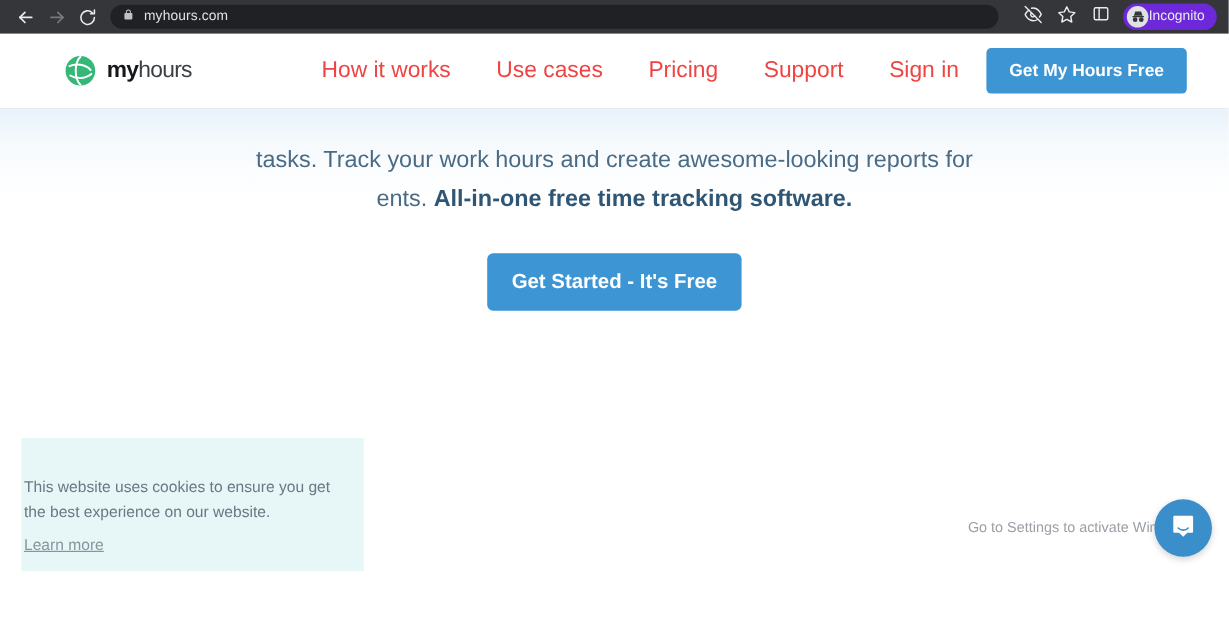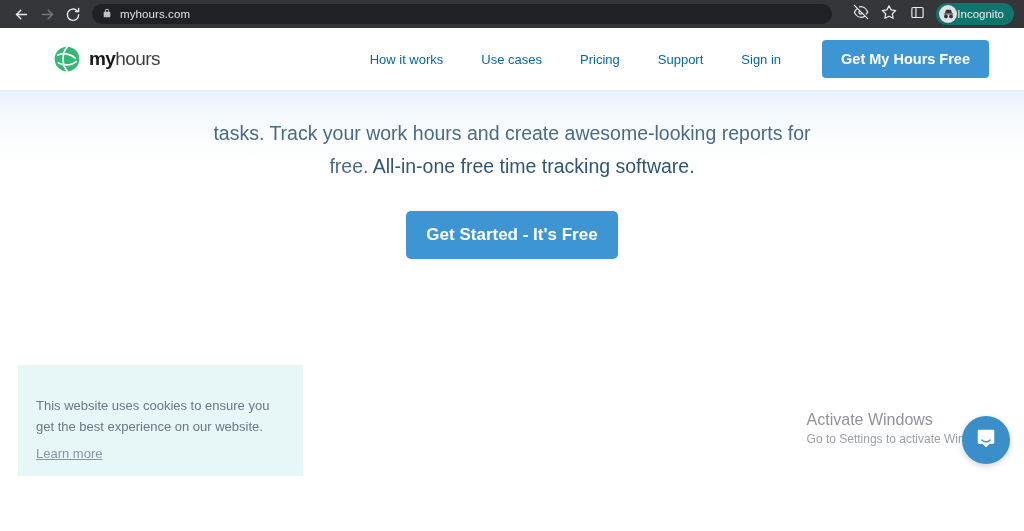--- a/index.html
+++ b/index.html
@@ -67,21 +67,21 @@
     padding-right: 2px;
   }
   .chrome-icon {
     width: 26px; height: 26px;
     display: flex; align-items: center; justify-content: center;
   }
   .incognito-chip {
     display: flex;
     align-items: center;
     gap: 0;
-    background: #0f766e;
+    background: #6d28d9;
     border-radius: 13px;
     height: 22px;
     padding: 0 10px 0 3px;
     margin-left: 4px;
   }
   .incognito-avatar {
     width: 18px; height: 18px;
     border-radius: 50%;
     background: #dfe1e5;
     display: flex; align-items: center; justify-content: center;
@@ -121,36 +121,36 @@
   .logo-hours { font-weight: 300; color: #3d4043; }
 
   .main-nav {
     margin-left: auto;
     display: flex;
     align-items: center;
     gap: 0px;
     padding-right: 35px;
   }
   .nav-link {
-    color: #0369a1;
-    font-size: 13px;
+    color: #ef4444;
+    font-size: 19px;
     text-decoration: none;
     padding: 0 19px;
     white-space: nowrap;
   }
   .cta-header {
     background: #3d95d4;
     color: #ffffff;
     font-size: 14.5px;
     font-weight: 700;
     border: none;
     border-radius: 4px;
     height: 38px;
     padding: 0 19px;
-    margin-left: 22px;
+    margin-left: 4px;
     cursor: pointer;
     white-space: nowrap;
     font-family: "Liberation Sans", sans-serif;
   }
 
   
   .hero {
     position: absolute;
     top: 91px; left: 0;
     width: 1024px;
@@ -173,21 +173,21 @@
 
   .subtitle {
     margin-top: 26px;
     text-align: center;
     font-size: 19.5px;
     line-height: 33px;
     color: #4a6b85;
     font-weight: 400;
     padding: 0 118px;
   }
-  .subtitle b { font-weight: 400; color: #2f5675; text-align: right; }
+  .subtitle b { font-weight: 700; color: #2f5675; text-align: right; }
 
   .cta-hero-wrap {
     margin-top: 28px;
     text-align: center;
   }
   .cta-hero {
     background: #3d95d4;
     color: #ffffff;
     font-size: 17px;
     font-weight: 700;
@@ -202,21 +202,21 @@
 
   
   .cookie-banner {
     position: absolute;
     left: 18px;
     top: 365px;
     width: 285px;
     height: 166px;
     background: #e7f6f6;
     z-index: 30;
-    padding: 30px 22px 0 18px;
+    padding: 30px 22px 0 2px;
   }
   .cookie-text {
     color: #6b7785;
     font-size: 13px;
     line-height: 21px;
   }
   .cookie-learn {
     display: inline-block;
     margin-top: 9px;
     color: #8a94a0;
@@ -391,30 +391,29 @@
       <a class="nav-link" href="#">Sign in</a>
       <button class="cta-header">Get My Hours Free</button>
     </nav>
   </div>
 
   <div class="hero">
 
 
     <p class="subtitle">
       <span>tasks. Track your work hours and create awesome-looking reports for</span><br>
-      <span>free. </span><b>All-in-one free time tracking software.</b>
+      <span>ents. </span><b>All-in-one free time tracking software.</b>
     </p>
 
     <div class="cta-hero-wrap">
       <button class="cta-hero">Get Started - It's Free</button>
     </div>
   </div>
 
   <div class="watermark">
-    <div class="wm-title">Activate Windows</div>
     <div class="wm-sub">Go to Settings to activate Windows.</div>
   </div>
 
   <div class="chat-bubble">
     <span>
       <svg width="22" height="22" viewBox="0 0 24 24">
         <path fill="#ffffff" d="M4.2 3h15.6c.66 0 1.2.54 1.2 1.2v13.1c0 .66-.54 1.2-1.2 1.2h-4.05L12 22.2l-3.75-3.7H4.2c-.66 0-1.2-.54-1.2-1.2V4.2C3 3.54 3.54 3 4.2 3z"></path>
         <path fill="none" stroke="#3a8fca" stroke-width="1.5" stroke-linecap="round" d="M7.4 14.2c1.3 1.3 2.9 1.95 4.6 1.95s3.3-.65 4.6-1.95"></path>
       </svg>
     </span>

